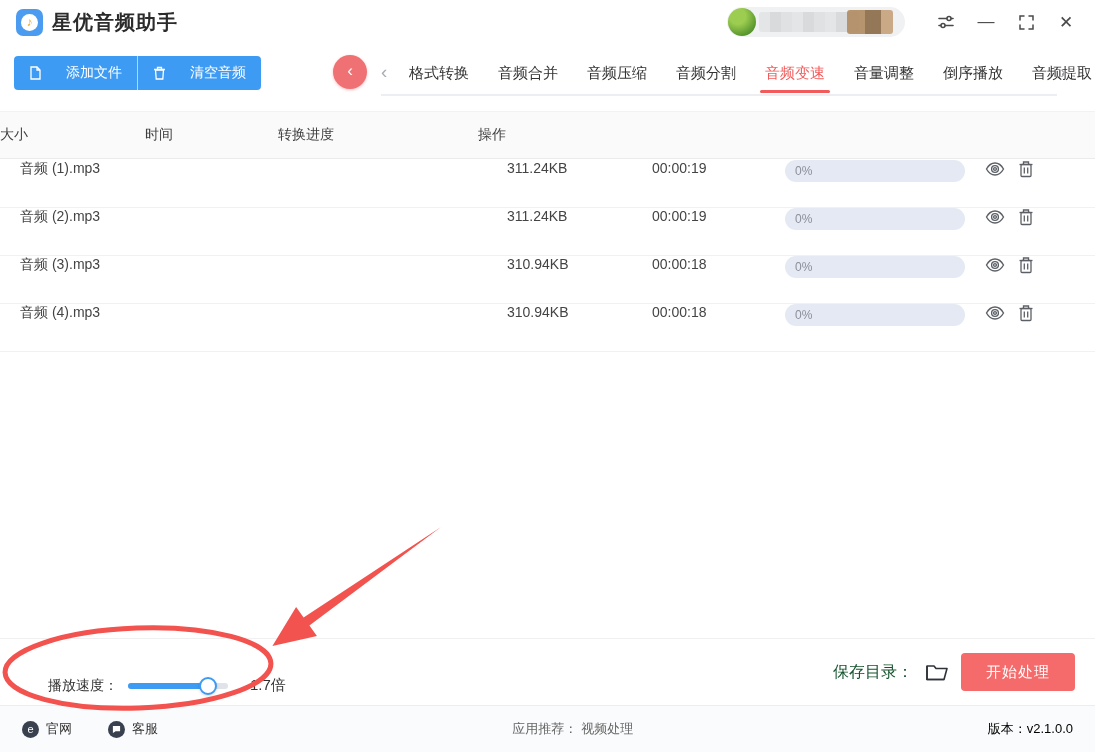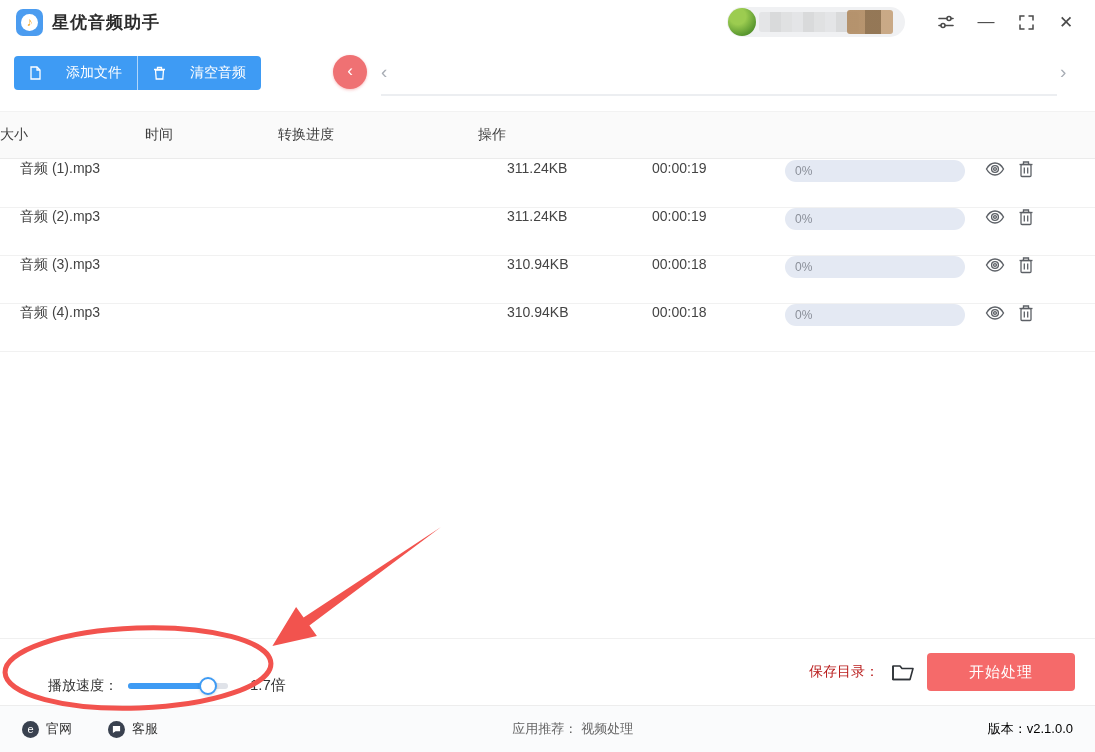--- a/index.html
+++ b/index.html
@@ -11,21 +11,21 @@
   .window { position:absolute; inset:0; background:#fff; }
 
   
   .titlebar { position:absolute; top:0; left:0; right:0; height:44px;
     display:flex; align-items:center; justify-content:space-between; padding:0 16px; background:#fff; }
   .app-id { display:flex; align-items:center; gap:9px; }
   .app-icon { width:27px; height:27px; border-radius:7px; background:#4b9cf0;
     display:flex; align-items:center; justify-content:center; }
   .app-icon .disc { width:17px; height:17px; border-radius:50%; background:#fff;
     display:flex; align-items:center; justify-content:center; color:#f5a623; font-size:12px; font-weight:bold; }
-  .app-title { font-size:17px; font-weight:bold; color:#2b2b2b; letter-spacing:1px; }
+  .app-title { font-size:20px; font-weight:bold; color:#2b2b2b; letter-spacing:1px; }
   .titlebar-right { display:flex; align-items:center; gap:14px; }
   .account-pill { position:relative; width:178px; height:30px; border-radius:15px;
     background:#f0f1f3; overflow:hidden; margin-right:14px; cursor:pointer; }
   .avatar { position:absolute; left:1px; top:1px; width:28px; height:28px; border-radius:50%;
     background:radial-gradient(circle at 35% 30%, #9ccc50 0 30%, #5d9a31 70%, #3f7a1e); }
   .mosaic { position:absolute; left:32px; top:5px; width:100px; height:20px; border-radius:3px;
     background:
       repeating-linear-gradient(90deg, #e3e4e6 0 11px, #d7d8da 11px 22px, #dfe0e1 22px 33px),
       #dcdddf; opacity:.95; }
   .mosaic-brown { position:absolute; right:12px; top:3px; width:46px; height:24px; border-radius:3px;
@@ -80,26 +80,26 @@
     padding:0 20px; }
   .speed-group { display:flex; align-items:center; margin-left:28px;margin-top:27px; }
   .speed-label { font-size:14px; color:#333; }
   .slider { width:100px; height:6px; border-radius:3px; background:#e0e3e9; position:relative;
     margin:0 14px 0 10px; cursor:pointer; }
   .slider-fill { height:100%; border-radius:3px; background:#3e9bf4; }
   .slider-handle { position:absolute; top:50%; transform:translate(-50%,-50%); width:18px; height:18px;
     border-radius:50%; background:#fff; border:2px solid #3e9bf4; box-shadow:0 1px 3px rgba(0,0,0,.15); cursor:grab; }
   .speed-value { font-size:15px; color:#333; margin-left:8px; }
   .save-group { display:flex; align-items:center; gap:12px; }
-  .save-label { font-size:14px; color:#b91c1c; }
+  .save-label { font-size:16px; color:#14532d; }
   .path-box { width:180px; height:36px; border:1px solid #dcdfe6; border-radius:4px; background:#fff;
     display:flex; align-items:center; gap:7px; padding:0 9px; cursor:text; }
   .path-text { font-size:13px; color:#5f6368; white-space:nowrap; overflow:hidden; }
   .folder-open-btn { cursor:pointer; display:flex; align-items:center; }
-  .start-btn { height:38px; padding:0 42px; background:#f56a6a; color:#fff; font-size:15px;
+  .start-btn { height:38px; padding:0 25px; background:#f56a6a; color:#fff; font-size:15px;
     border:none; border-radius:4px; cursor:pointer; letter-spacing:1px; }
 
   
   .footer { position:absolute; left:0; right:0; top:705px; bottom:0; background:#fafbfc;
     border-top:1px solid #ededed; display:flex; align-items:center; justify-content:space-between;
     padding:0 22px; font-size:13px; }
   .f-left { display:flex; align-items:center; gap:36px; }
   .f-item { display:flex; align-items:center; gap:7px; color:#333; cursor:pointer; }
   .f-circle { width:17px; height:17px; border-radius:50%; background:#39414f; color:#fff;
     display:flex; align-items:center; justify-content:center; font-size:11px; }
@@ -168,20 +168,30 @@
             <line x1="1" y1="3.5" x2="12" y2="3.5"></line>
             <path d="M4.5 3.5 V1.5 h4 v2"></path>
         </svg>
       </span>
       <span>清空音频</span>
     </div>
   </div>
 
   <div class="back-circle">‹</div>
   <div class="chev chev-left">‹</div>
+  <nav class="tabs">
+      <div class="tab">格式转换</div>
+      <div class="tab">音频合并</div>
+      <div class="tab">音频压缩</div>
+      <div class="tab">音频分割</div>
+      <div class="tab active">音频变速</div>
+      <div class="tab">音量调整</div>
+      <div class="tab">倒序播放</div>
+      <div class="tab">音频提取</div>
+    </nav>
   <div class="chev chev-right">›</div>
   <div class="tabs-underline"></div>
 
   <div class="thead">
     <div class="col-size">大小</div>
     <div class="col-time">时间</div>
     <div class="col-progress">转换进度</div>
     <div class="col-ops">操作</div>
   </div>
 

